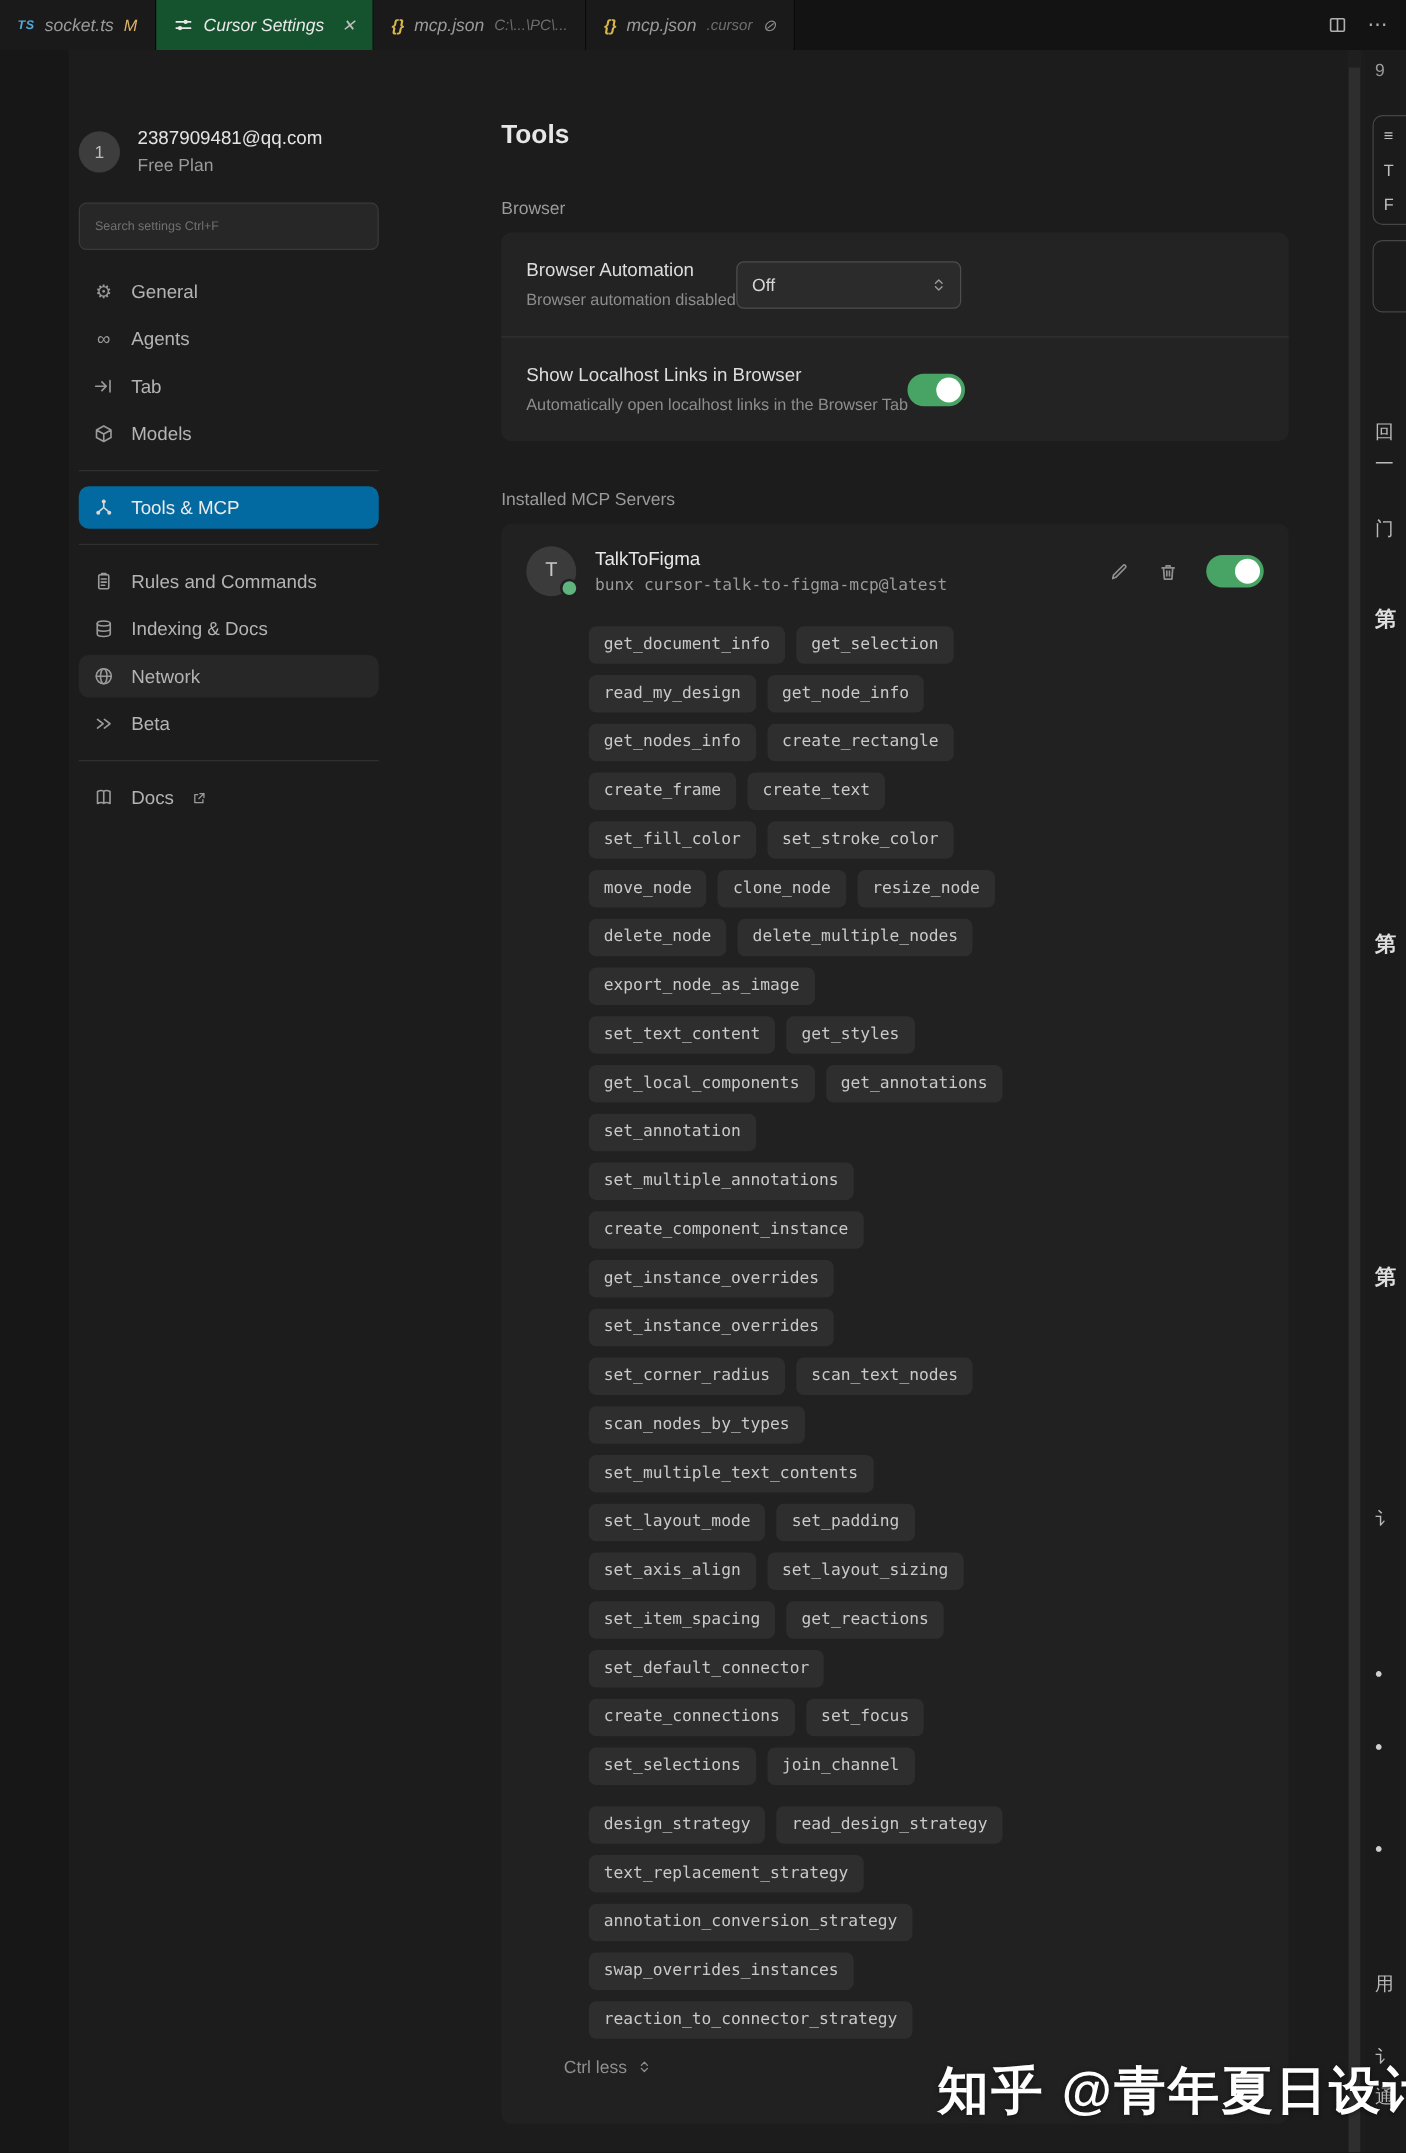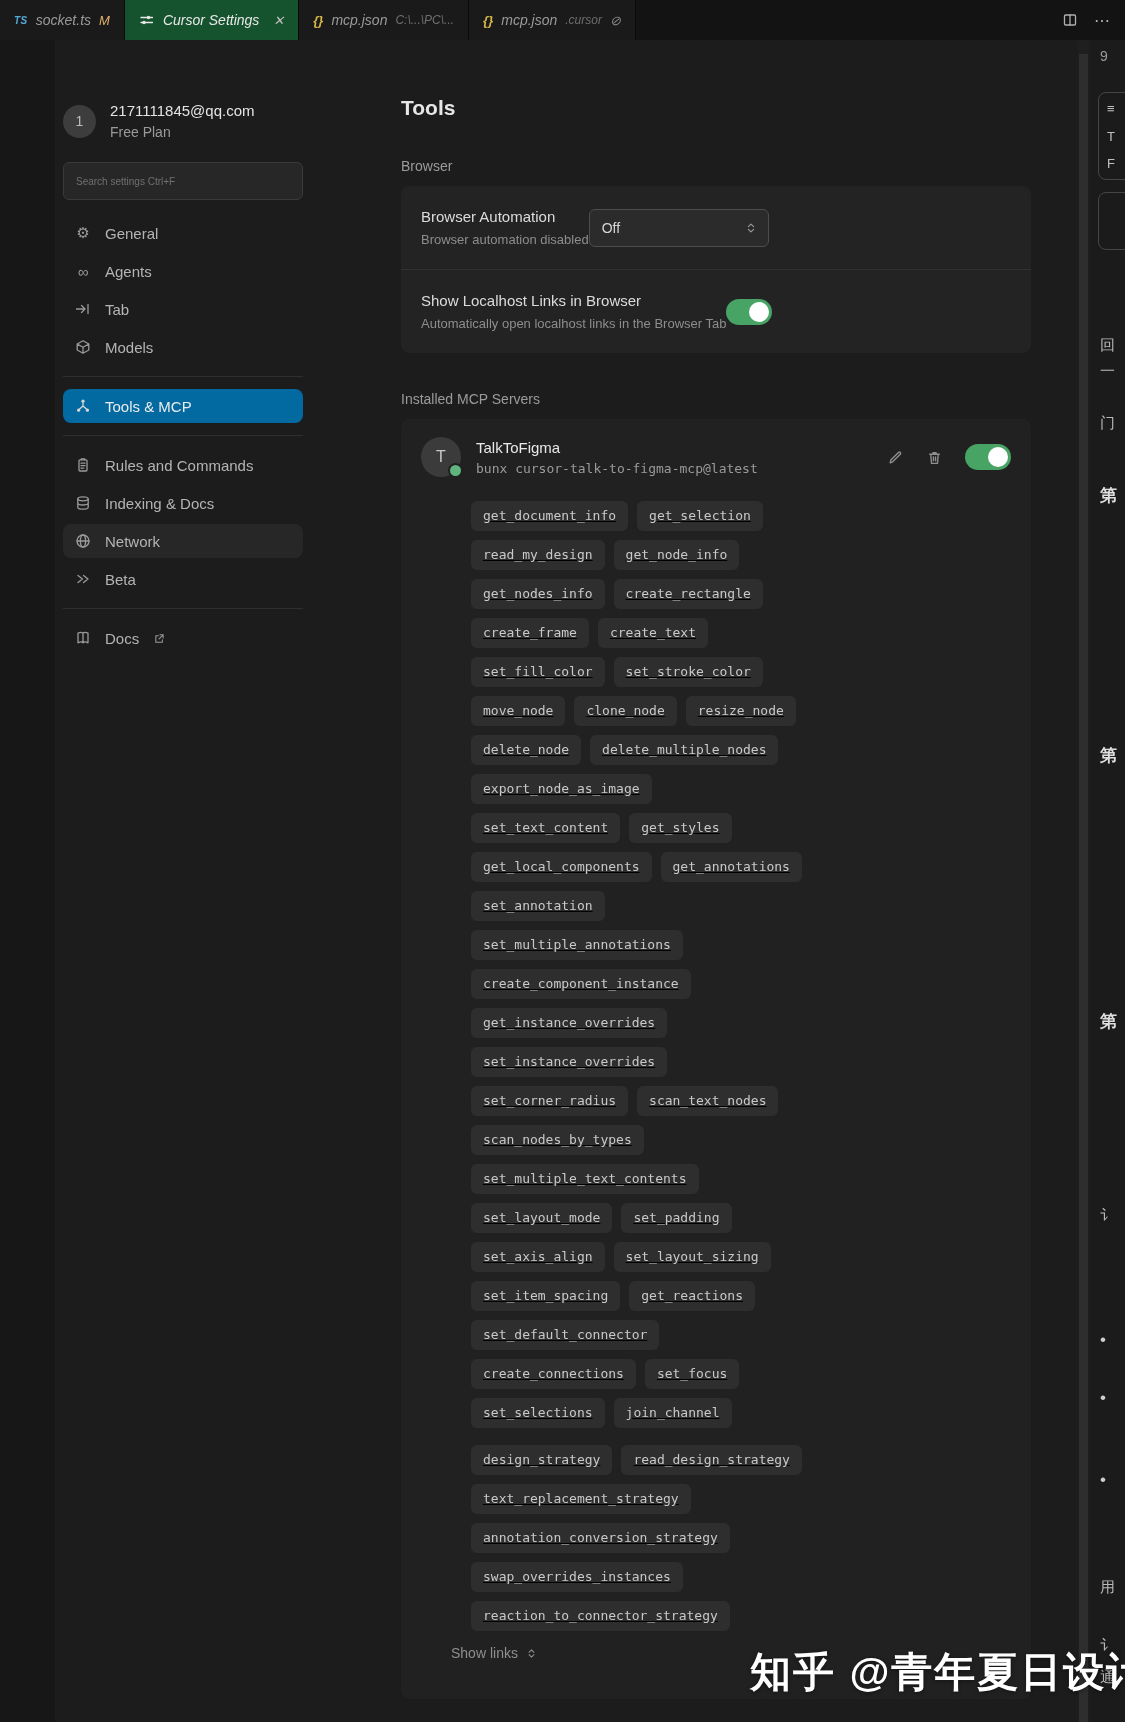--- a/index.html
+++ b/index.html
@@ -75,21 +75,21 @@
   .server-avatar .status-dot{position:absolute;right:-2px;bottom:-1px;width:11px;height:11px;
           border-radius:50%;background:#5fb57d;border:2px solid #212121;}
   .server-texts{margin-left:15px;}
   .server-name{font-size:15px;color:#e8e8e8;}
   .server-cmd{font-family:"DejaVu Sans Mono",monospace;font-size:13px;color:#9a9a9a;margin-top:5px;}
   .server-actions{margin-left:auto;display:flex;align-items:center;gap:22px;color:#8f8f8f;}
   .server-actions .icon-svg{width:17px;height:17px;cursor:pointer;}
 
   .tags-wrap{padding-left:50px;margin-top:24px;}
   .tag-group + .tag-group{margin-top:17px;}
-  .tag-row{display:flex;gap:9px;margin-bottom:9px;text-decoration:underline;}
+  .tag-row{display:flex;gap:9px;margin-bottom:9px;}
   .tag{background:#2e2e2e;color:#c9c9c9;font-family:"DejaVu Sans Mono",monospace;font-size:13px;
        line-height:18px;padding:6px 12px;border-radius:6px;white-space:nowrap;cursor:pointer;}
   .show-less{display:flex;align-items:center;gap:7px;color:#8f8f8f;font-size:14px;margin:14px 0 0 0;cursor:pointer;}
   .show-less .chev{width:13px;height:13px;}
 
   
   .scrollbar{position:absolute;left:1078px;top:40px;width:11px;height:1682px;background:#1f1f1f;}
   .scrollbar .thumb{position:absolute;left:1px;top:14px;width:9px;height:1668px;background:#2e2e2e;}
 
   
@@ -154,21 +154,21 @@
       <span class="dots">⋯</span>
     </div>
   </div>
 
   <div class="left-strip"></div>
 
   <aside class="sidebar">
     <div class="account">
       <div class="avatar">1</div>
       <div>
-        <div class="acct-email">2171111845@qq.com</div>
+        <div class="acct-email">2387909481@qq.com</div>
         <div class="acct-plan">Free Plan</div>
       </div>
     </div>
     <div class="search-box">
       <input type="text" placeholder="Search settings Ctrl+F" style="">
     </div>
     <nav class="nav">
       <div class="nav-item">
         <span class="nicon">⚙</span>
         <span>General</span>
@@ -423,21 +423,21 @@
             <div class="tag-row">
               <span class="tag">swap_overrides_instances</span>
             </div>
             <div class="tag-row">
               <span class="tag">reaction_to_connector_strategy</span>
             </div>
           </div>
         </div>
 
       <div class="show-less" style="padding-left:30px;">
-        <span>Show links</span>
+        <span>Ctrl less</span>
         <span class="chev icon-svg">
           <svg viewBox="0 0 16 16">
               <path d="M5 6.5 L8 3.5 L11 6.5 M5 9.5 L8 12.5 L11 9.5"></path>
             </svg>
         </span>
       </div>
     </div>
   </main>
 
   <div class="scrollbar">

